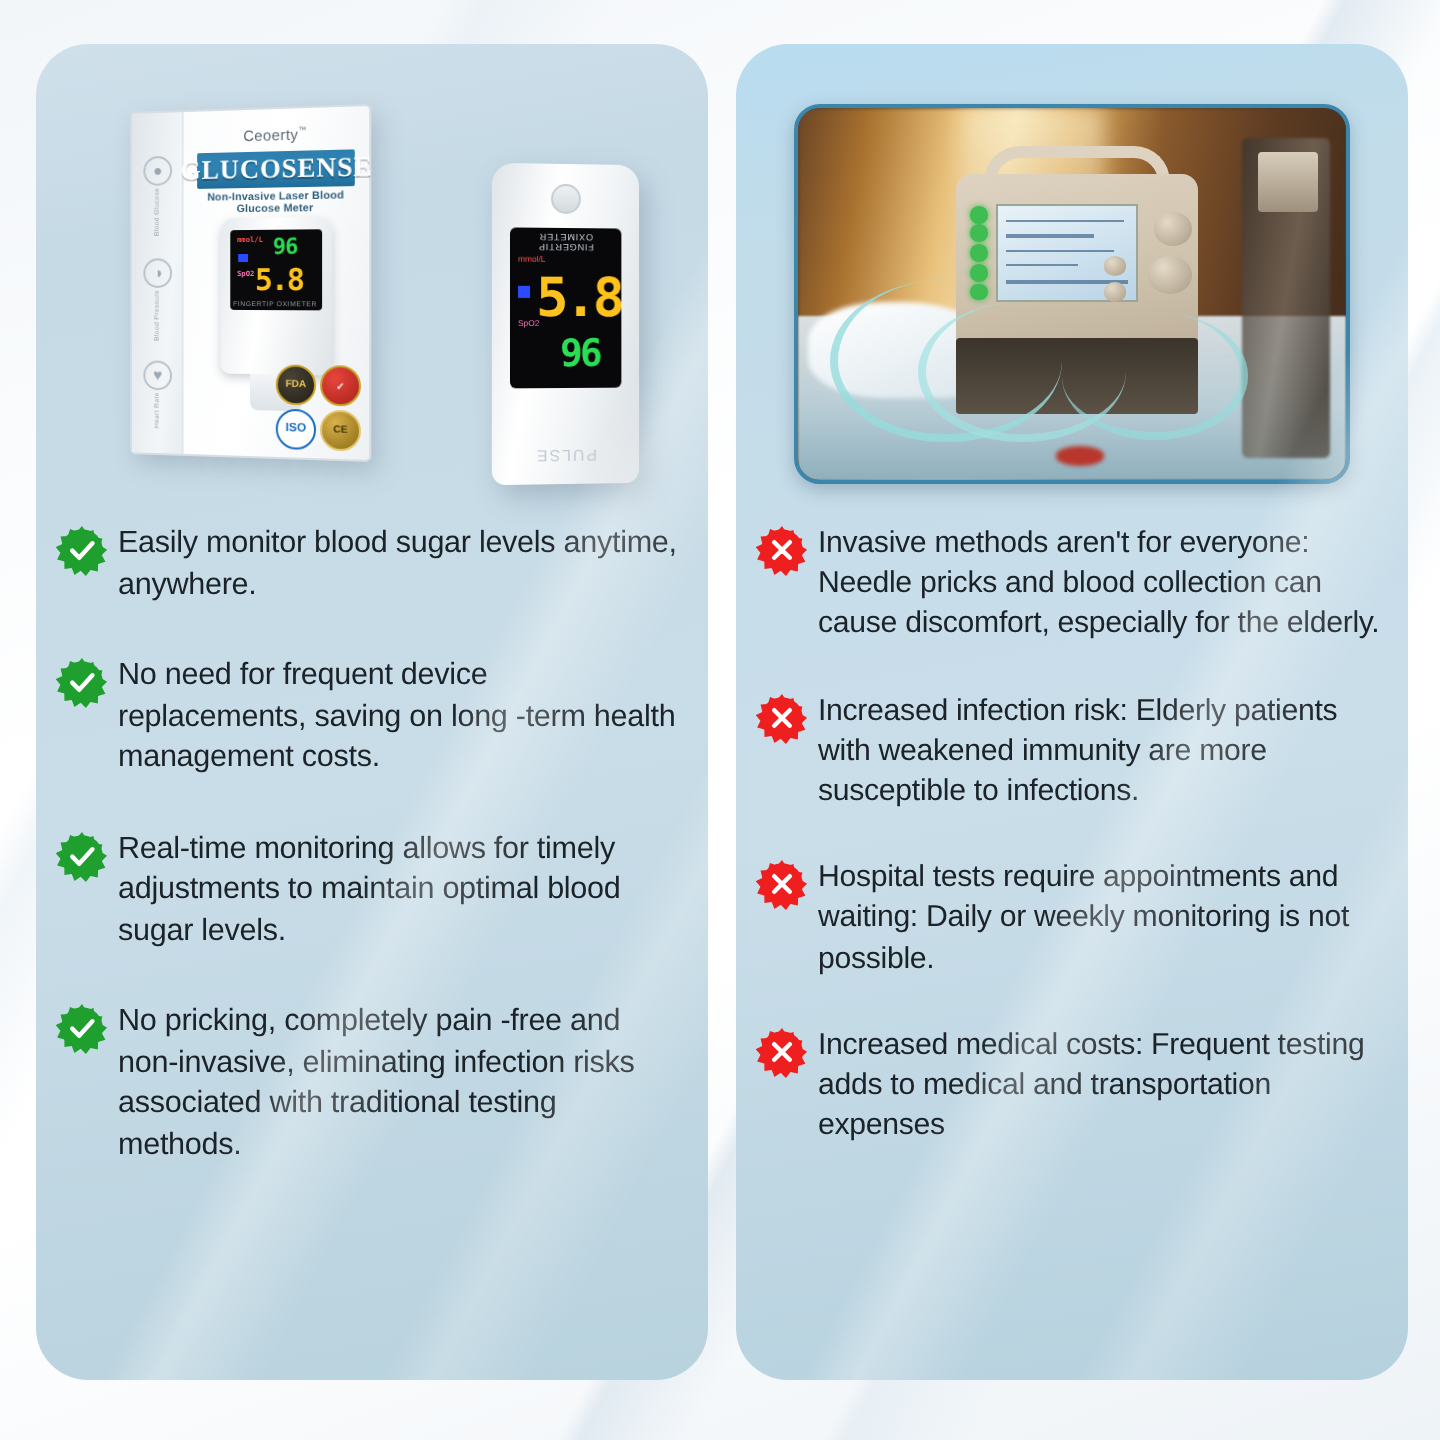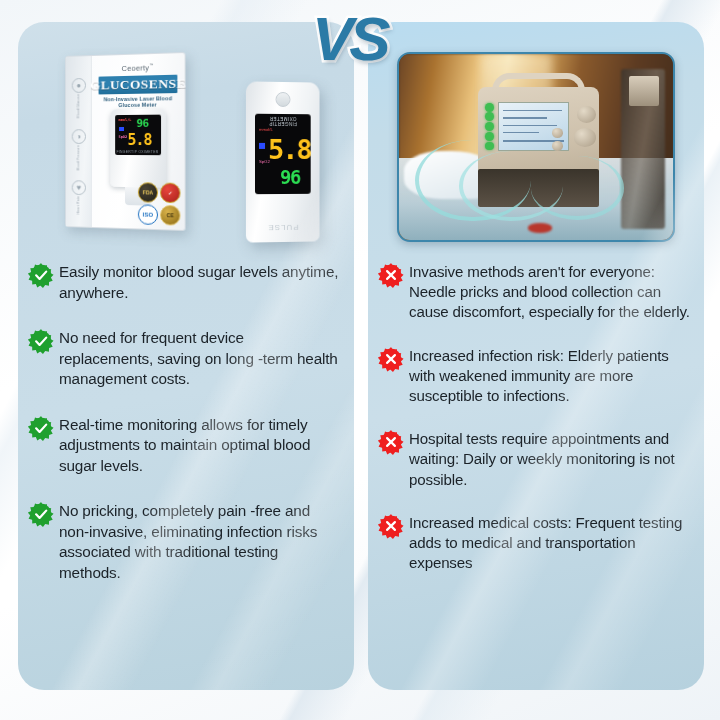--- a/index.html
+++ b/index.html
@@ -455,15 +455,14 @@
           <path d="M20 1.5 23.2 6.4 28.8 4.6 29.9 10.4 35.7 11.1 34.3 16.8 39.3 19.8 35.2 23.9 38 29 32.4 30.8 32.2 36.6 26.5 35.4 23 40 19 36 14.2 39.3 12.1 33.9 6.5 34.6 6.4 28.9 0.9 27.4 3.4 22.2 -0.3 17.8 4.9 15.3 3.5 9.7 9.2 9.3 10.8 3.8 16.2 5.9Z"></path>
               </g>
           <path d="M14 14 26 26 M26 14 14 26" stroke="#ffffff" stroke-width="3.4" fill="none" stroke-linecap="round"></path>
             </svg>
         </span>
         <span class="btxt">Increased medical costs: Frequent testing adds to medical and transportation expenses</span>
       </div>
     </div>
   </div>
 
-  <div class="vs">VS</div>
 
 </div>
 
 </body></html>

